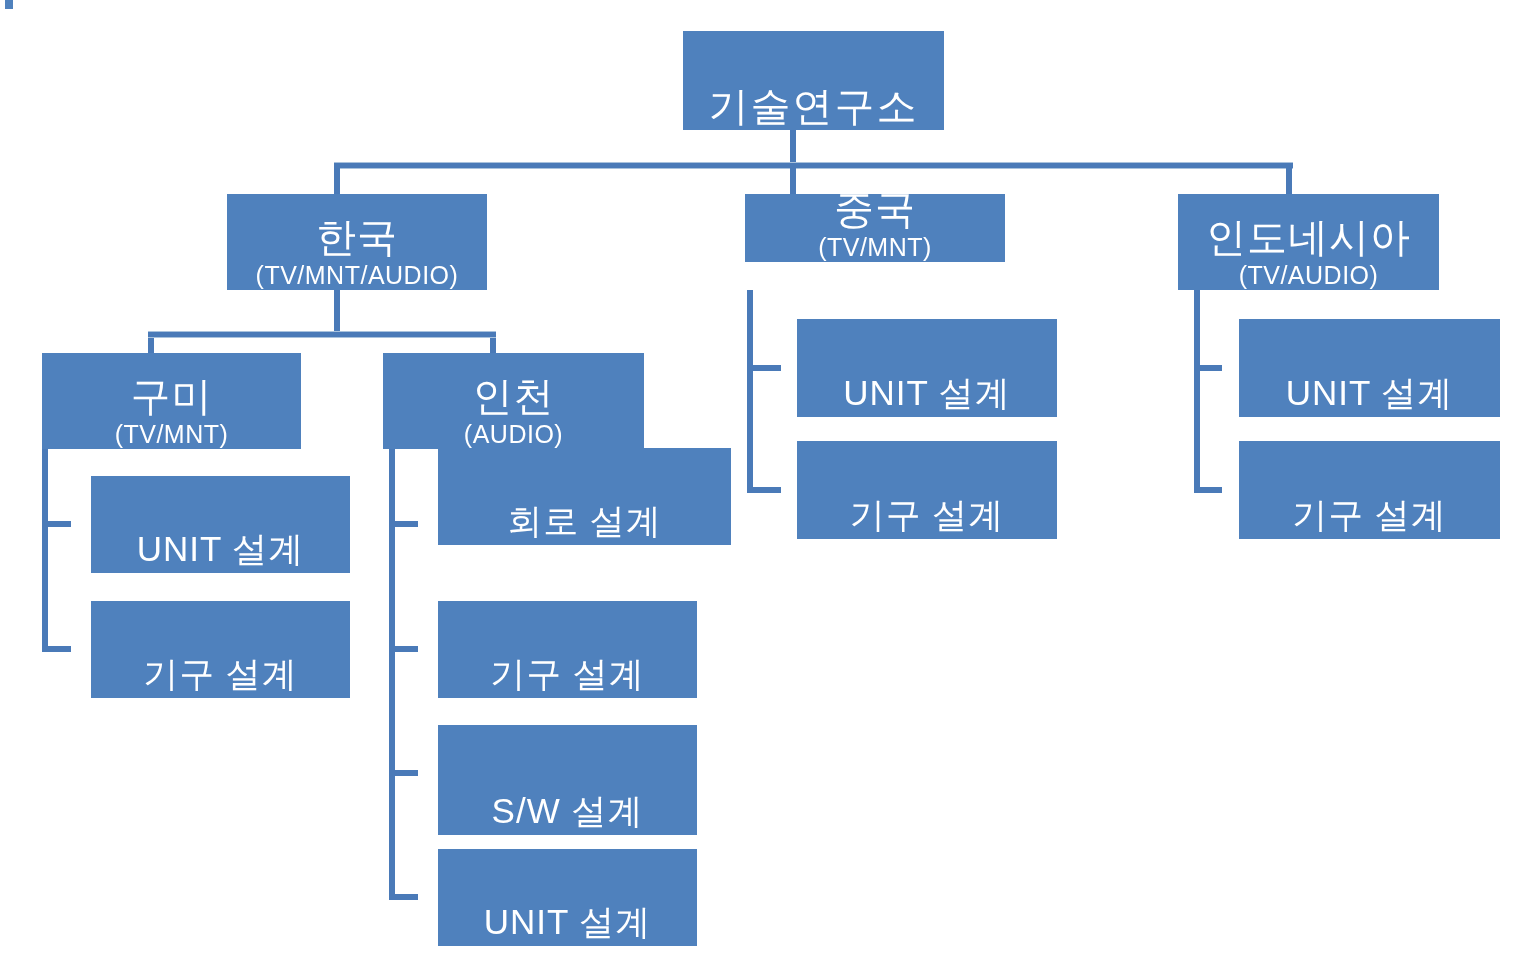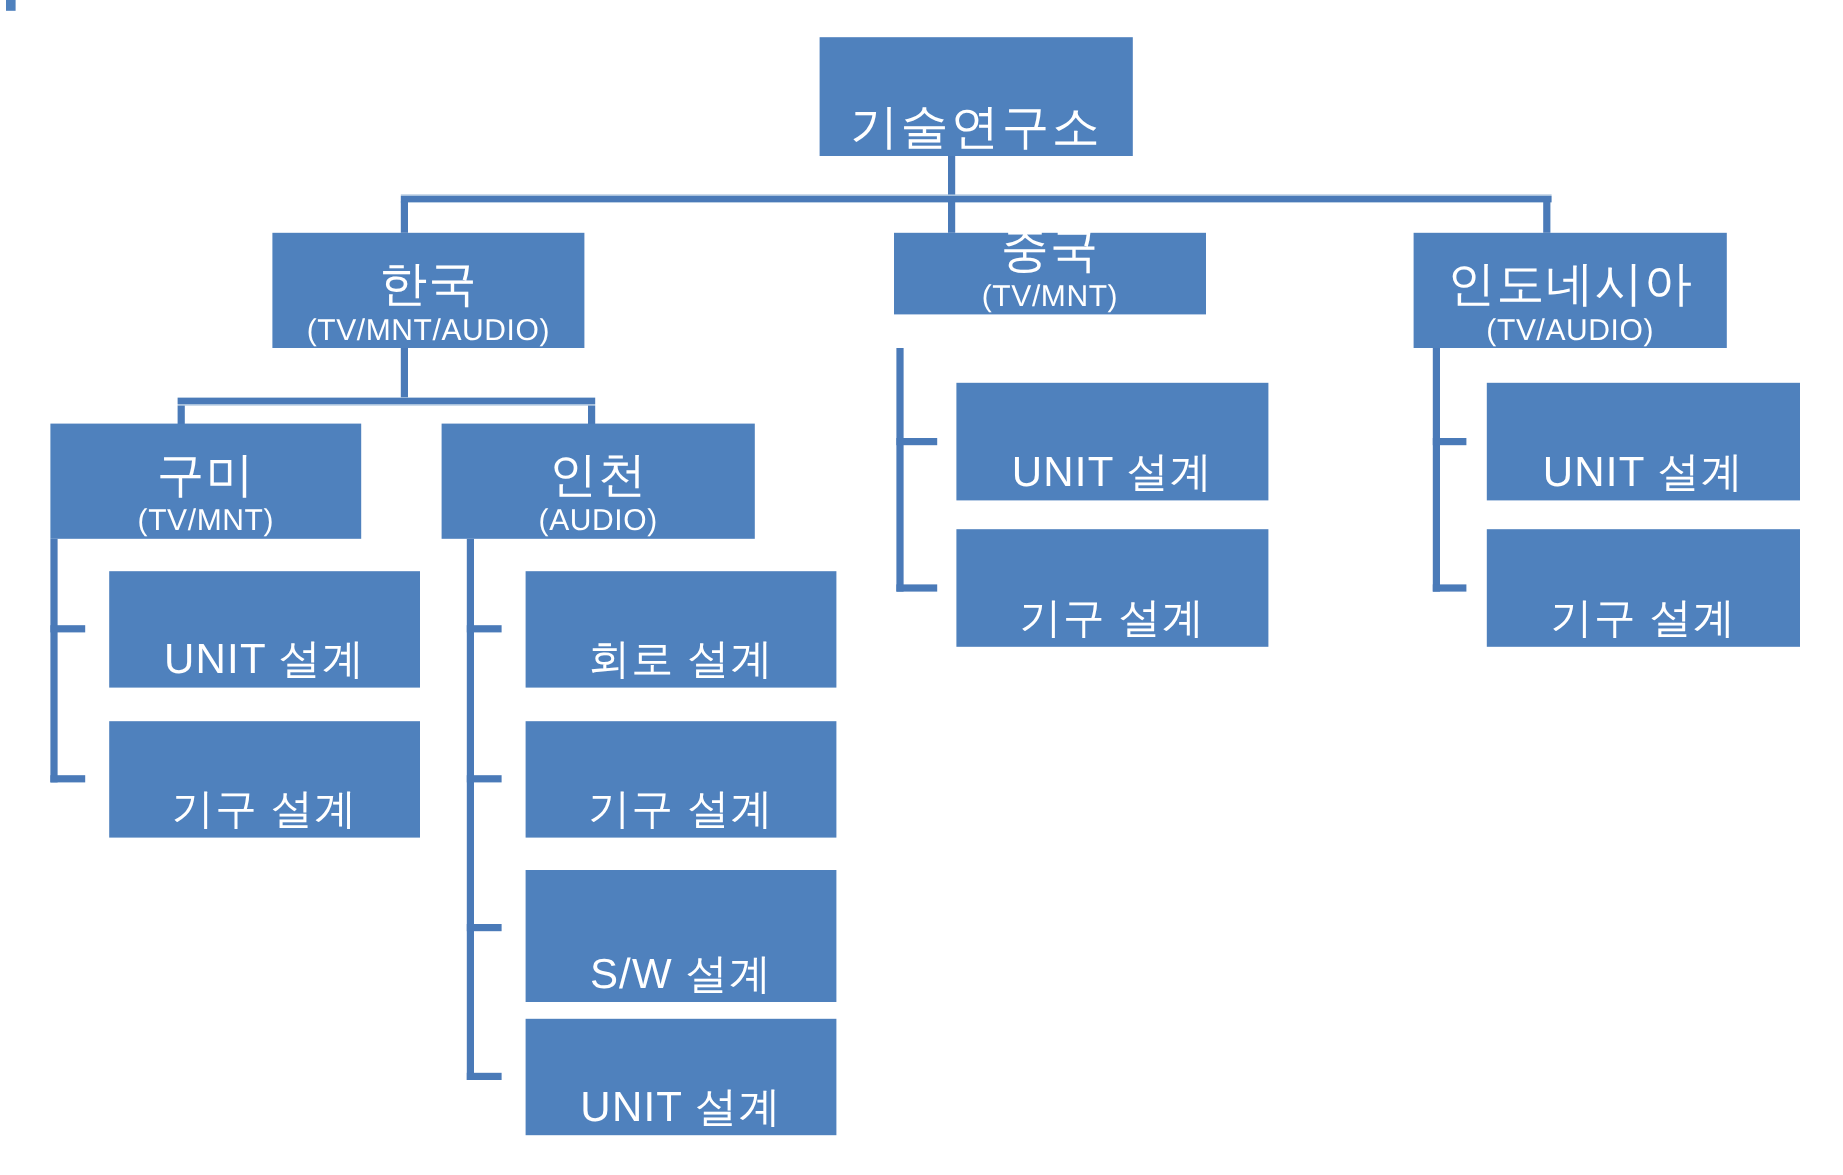--- a/index.html
+++ b/index.html
@@ -74,33 +74,33 @@
   </div>
   <div class="node" style="left:1158px;top:194px;width:261px;height:96px">
     <div class="t1">인도네시아</div>
     <div class="t2">(TV/AUDIO)</div>
   </div>
 
   <div class="node" style="left:22px;top:353px;width:259px;height:96px">
     <div class="t1">구미</div>
     <div class="t2">(TV/MNT)</div>
   </div>
-  <div class="node" style="left:348px;top:353px;width:261px;height:96px">
+  <div class="node" style="left:363px;top:353px;width:261px;height:96px">
     <div class="t1">인천</div>
     <div class="t2">(AUDIO)</div>
   </div>
 
   <div class="node" style="left:71px;top:476px;width:259px;height:97px">
     <div class="leaf-label">UNIT 설계</div>
   </div>
   <div class="node" style="left:71px;top:601px;width:259px;height:97px">
     <div class="leaf-label">기구 설계</div>
   </div>
 
-  <div class="node" style="left:418px;top:476px;width:259px;height:97px">
+  <div class="node" style="left:418px;top:448px;width:293px;height:97px">
     <div class="leaf-label">회로 설계</div>
   </div>
   <div class="node" style="left:418px;top:601px;width:259px;height:97px">
     <div class="leaf-label">기구 설계</div>
   </div>
   <div class="node" style="left:418px;top:725px;width:259px;height:110px">
     <div class="leaf-label">S/W 설계</div>
   </div>
   <div class="node" style="left:418px;top:849px;width:259px;height:97px">
     <div class="leaf-label">UNIT 설계</div>

